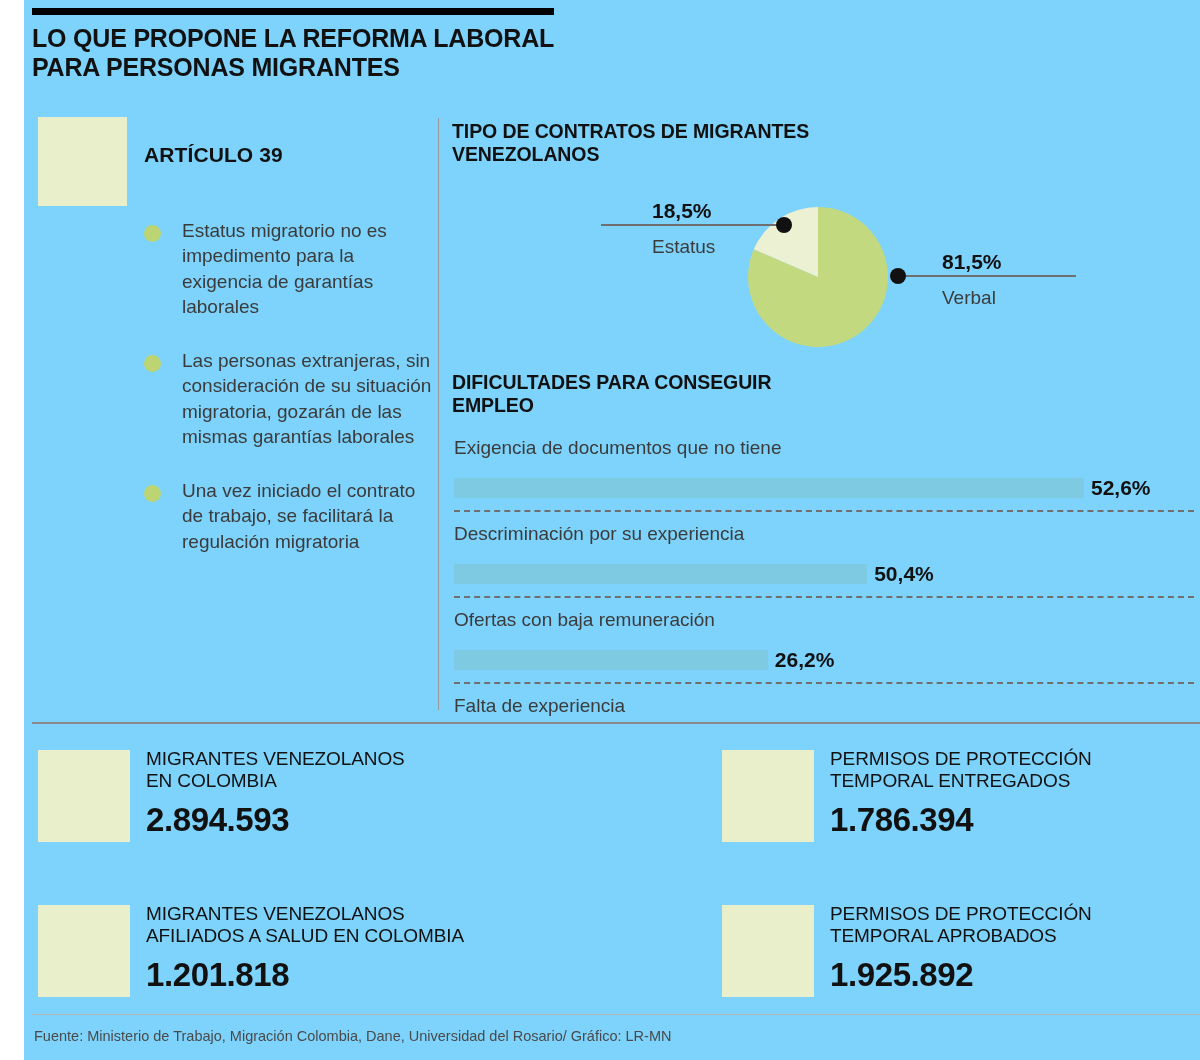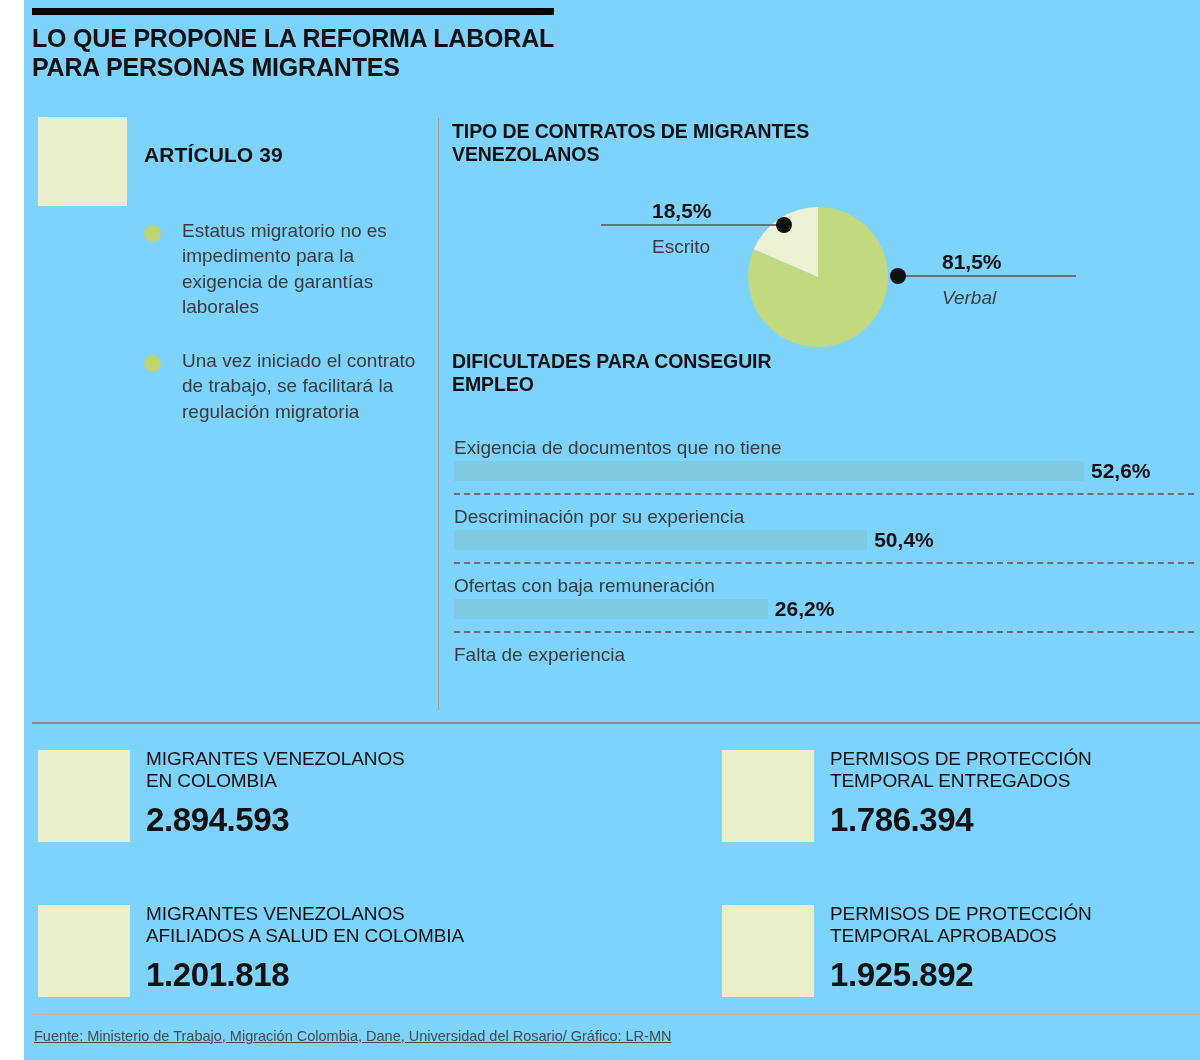--- a/index.html
+++ b/index.html
@@ -97,21 +97,21 @@
   .section-title {
     position: absolute;
     font-size: 19.5px;
     font-weight: bold;
     line-height: 1.18;
     letter-spacing: -0.1px;
     color: #111111;
     text-transform: uppercase;
   }
   .pie-title { left: 428px; top: 120px; width: 360px; }
-  .bars-title { left: 428px; top: 350px; width: 330px; }
+  .bars-title { left: 428px; top: 371px; width: 330px; }
 
   
   .pie-wrap { position: absolute; left: 724px; top: 207px; width: 140px; height: 140px; }
   .pie-svg { display: block; }
 
   .leader { position: absolute; background: #6f6f6f; height: 2px; }
   .leader-left  { left: 577px; top: 224px; width: 180px; }
   .leader-right { left: 872px; top: 275px; width: 180px; }
 
   .leader-dot {
@@ -133,33 +133,33 @@
   .pct-escrito { left: 628px; top: 199px; }
   .pct-verbal  { left: 918px; top: 250px; }
 
   .pie-lbl {
     position: absolute;
     font-size: 19px;
     font-weight: 300;
     color: #3b3b3b;
   }
   .lbl-escrito { left: 628px; top: 236px; }
-  .lbl-verbal  { left: 918px; top: 287px; font-style: italic; }
+  .lbl-verbal  { left: 918px; top: 287px; }
 
   
   .bars { position: absolute; left: 430px; top: 438px; width: 740px; }
 
   .bar-row { position: relative; }
   .bar-label {
     display: block;
     font-size: 19px;
     font-weight: 300;
     color: #3b3b3b;
     line-height: 1.1;
-    padding-bottom: 2px;
+    padding-bottom: 19px;
   }
   .bar-line { display: flex; align-items: center; height: 20px; }
   .bar-fill {
     height: 20px;
     background: #7fcae3;
   }
   .bar-value {
     font-size: 21px;
     font-weight: bold;
     color: #111111;
@@ -219,21 +219,20 @@
     height: 1px;
     background: #b5b5b5;
   }
   .footer-text {
     position: absolute;
     left: 10px;
     top: 1028px;
     font-size: 14.5px;
     font-weight: 300;
     color: #4a4a4a;
-    text-decoration: underline;
   }
 </style>
 </head>
 <body>
 
 <div id="page">
 
   <div class="top-rule"></div>
 
   <div class="main-title">
@@ -262,39 +261,43 @@
 
   <div class="article-label">ARTÍCULO 39</div>
 
   <div class="bullet-list">
     <div class="bullet-item">
       <span class="bullet-dot"></span>
       <span class="bullet-text">Estatus migratorio no es impedimento para la exigencia de garantías laborales</span>
     </div>
     <div class="bullet-item">
       <span class="bullet-dot"></span>
+      <span class="bullet-text">Las personas extranjeras, sin consideración de su situación migratoria, gozarán de las mismas garantías laborales</span>
+    </div>
+    <div class="bullet-item">
+      <span class="bullet-dot"></span>
       <span class="bullet-text">Una vez iniciado el contrato de trabajo, se facilitará la regulación migratoria</span>
     </div>
   </div>
 
   <div class="section-title pie-title">TIPO DE CONTRATOS DE MIGRANTES VENEZOLANOS</div>
 
   <div class="pie-wrap">
     <svg class="pie-svg" width="140" height="140" viewBox="0 0 140 140">
 
       <path id="slice-verbal" fill="#c2d97f" d="M 70 70 L 70.00 0.00 A 70 70 0 1 1 5.76 42.20 Z"></path>
 
       <path id="slice-escrito" fill="#edf1d3" d="M 70 70 L 5.76 42.20 A 70 70 0 0 1 70.00 0.00 Z"></path>
     </svg>
   </div>
 
   <div class="leader leader-left"></div>
   <div class="leader-dot dot-left"></div>
   <div class="pie-pct pct-escrito">18,5%</div>
-  <div class="pie-lbl lbl-escrito">Escrito</div>
+  <div class="pie-lbl lbl-escrito">Estatus</div>
 
   <div class="leader leader-right"></div>
   <div class="leader-dot dot-right"></div>
   <div class="pie-pct pct-verbal">81,5%</div>
   <div class="pie-lbl lbl-verbal">Verbal</div>
 
   <div class="section-title bars-title">DIFICULTADES PARA CONSEGUIR EMPLEO</div>
 
   <div class="bars">
     <div class="bar-row">

